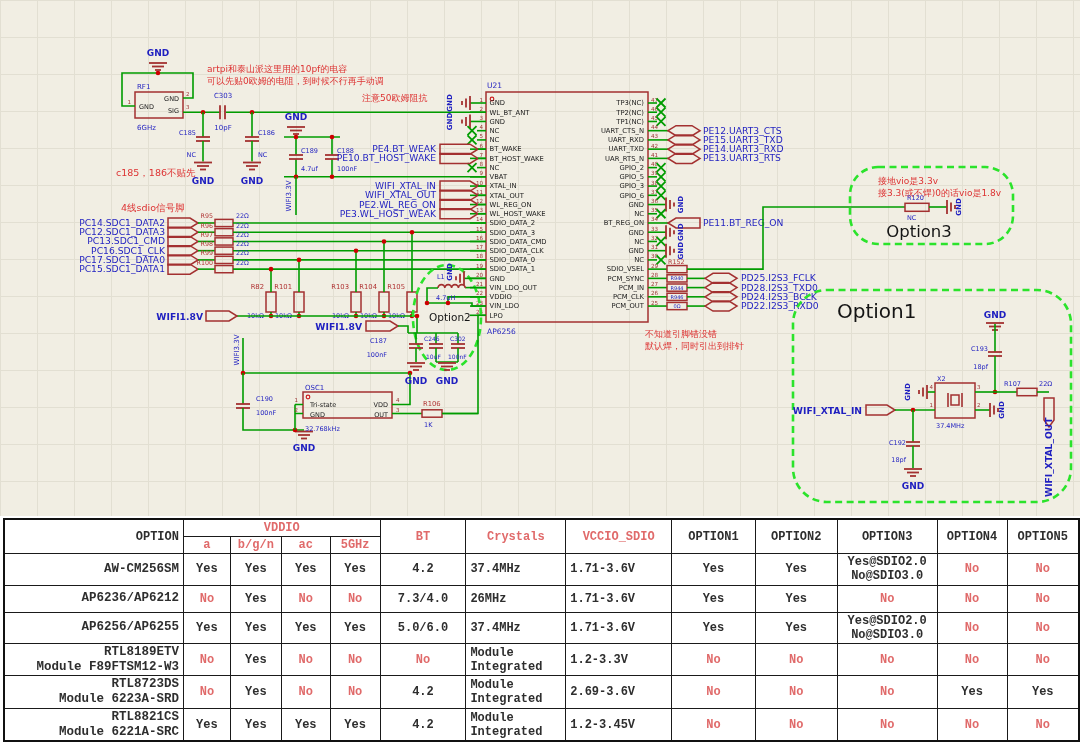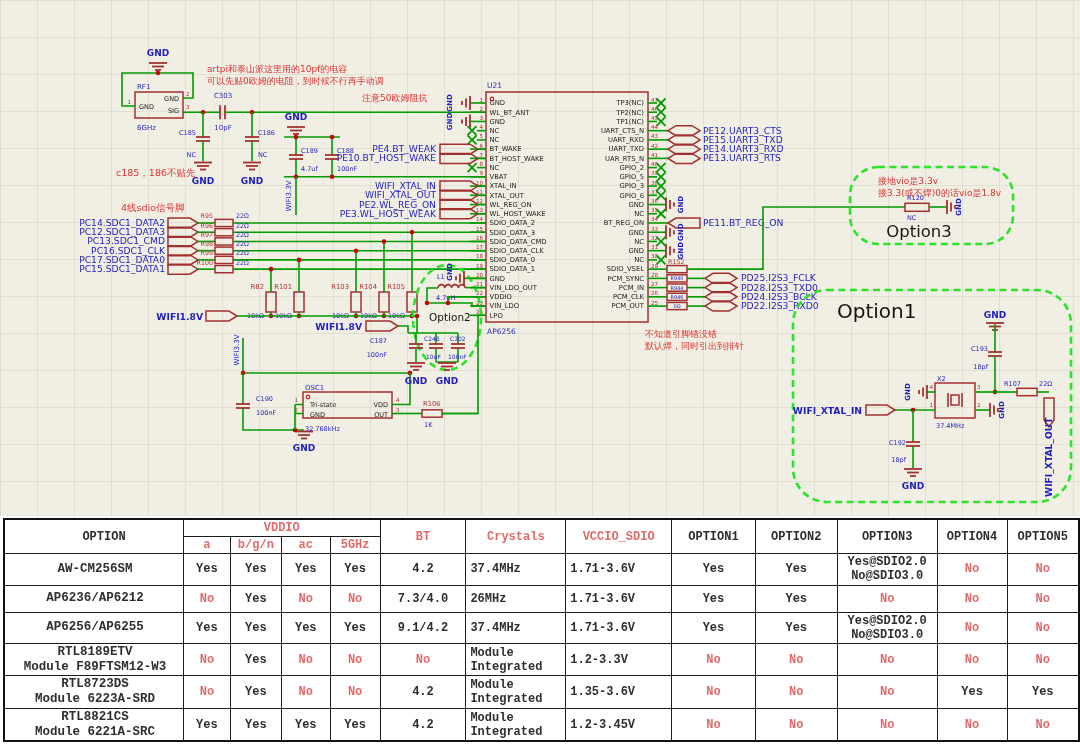--- a/index.html
+++ b/index.html
@@ -25,22 +25,22 @@
   .o20{font-size:20px;fill:#141414}
   .tablewrap{padding:2px 0 0 3px;background:#fff;}
   table{border-collapse:collapse;table-layout:fixed;font-family:"Liberation Mono",monospace;
     font-weight:700;color:#2e2e2e;border:2px solid #111;}
   th,td{border:1.5px solid #1a1a1a;padding:1px 4px;font-size:12px;line-height:1.18;white-space:pre-line;overflow:hidden;}
   th{font-weight:700;}
   tbody td{height:24px;vertical-align:middle;}
   .red{color:#e06a6a}
   .c{text-align:center}
   .l{text-align:left}
-  td.name{padding-left:6px;font-size:12.5px;text-align:center;}
-  th.opt-h{text-align:center;padding-left:24px;}
+  td.name{padding-left:6px;font-size:12.5px;text-align:right;}
+  th.opt-h{text-align:right;padding-left:24px;}
 </style>
 </head>
 <body>
 
 <div class="schematic">
 <svg width="1080" height="516" viewBox="0 0 1080 516">
   <g id="gen">
         <rect x="135" y="92" width="48" height="26" fill="none" stroke="#a33030" stroke-width="1.5"></rect>
         <path d="M135,106 H122 V73 H193 V98 H183" fill="none" stroke="#009c00" stroke-width="1.6"></path>
         <circle cx="158" cy="73" r="2.3" fill="#cc0000"></circle>
@@ -659,21 +659,21 @@
           <td class="c red">No</td>
           <td class="c red">No</td>
           <td class="c red">No</td>
         </tr>
         <tr>
           <td class="name">AP6256/AP6255</td>
           <td class="c">Yes</td>
           <td class="c">Yes</td>
           <td class="c">Yes</td>
           <td class="c">Yes</td>
-          <td class="c">9.1/4.2</td>
+          <td class="c">5.0/6.0</td>
           <td class="l">37.4MHz</td>
           <td class="l">1.71-3.6V</td>
           <td class="c">Yes</td>
           <td class="c">Yes</td>
           <td class="c">Yes@SDIO2.0
 No@SDIO3.0</td>
           <td class="c red">No</td>
           <td class="c red">No</td>
         </tr>
         <tr>
@@ -696,21 +696,21 @@
         <tr>
           <td class="name">RTL8723DS
 Module 6223A-SRD</td>
           <td class="c red">No</td>
           <td class="c">Yes</td>
           <td class="c red">No</td>
           <td class="c red">No</td>
           <td class="c">4.2</td>
           <td class="l">Module
 Integrated</td>
-          <td class="l">1.35-3.6V</td>
+          <td class="l">2.69-3.6V</td>
           <td class="c red">No</td>
           <td class="c red">No</td>
           <td class="c red">No</td>
           <td class="c">Yes</td>
           <td class="c">Yes</td>
         </tr>
         <tr>
           <td class="name">RTL8821CS
 Module 6221A-SRC</td>
           <td class="c">Yes</td>

